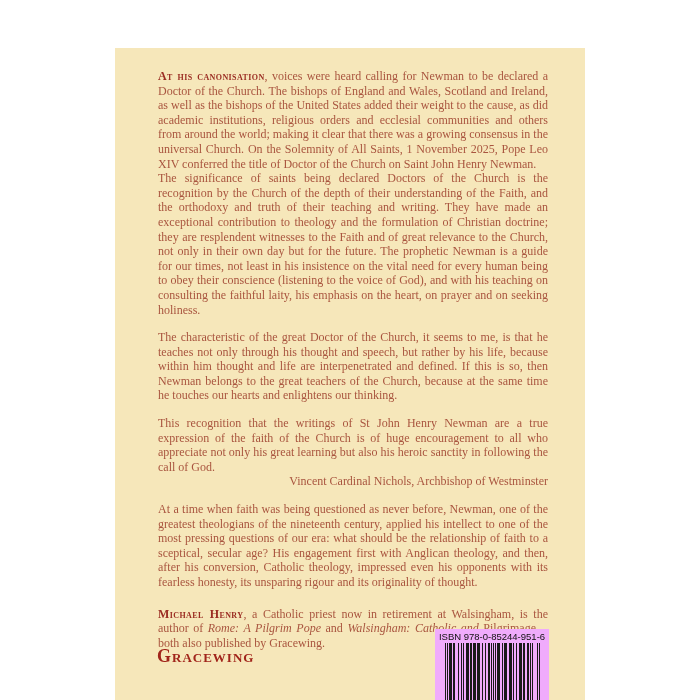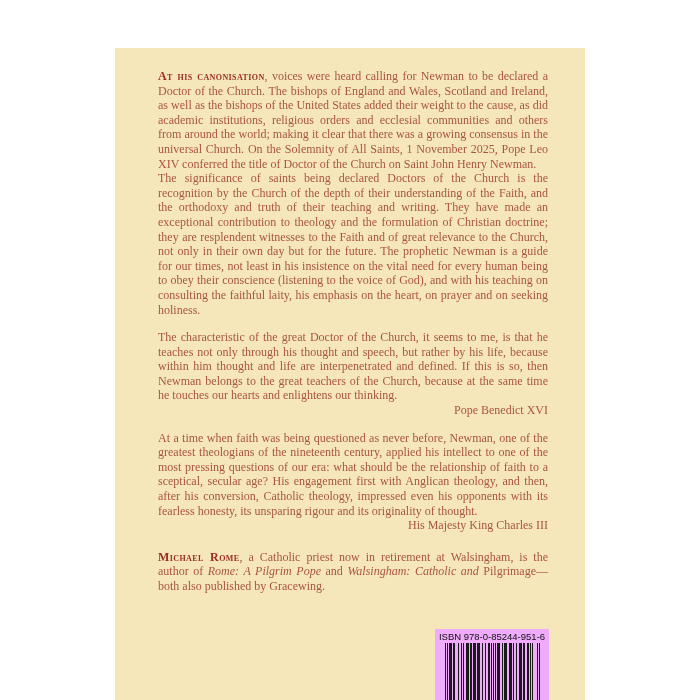--- a/index.html
+++ b/index.html
@@ -140,35 +140,36 @@
   <div class="cover">
 
     <div class="text-block">
 
       <p class="para"><span class="lead-caps">At his canonisation</span><span>, voices were heard calling for Newman to be declared a Doctor of the Church. The bishops of England and Wales, Scotland and Ireland, as well as the bishops of the United States added their weight to the cause, as did academic institutions, religious orders and ecclesial communities and others from around the world; making it clear that there was a growing consensus in the universal Church. On the Solemnity of All Saints, 1 November 2025, Pope Leo XIV conferred the title of Doctor of the Church on Saint John Henry Newman.</span></p>
 
       <p class="para">The significance of saints being declared Doctors of the Church is the recognition by the Church of the depth of their understanding of the Faith, and the orthodoxy and truth of their teaching and writing. They have made an exceptional contribution to theology and the formulation of Christian doctrine; they are resplendent witnesses to the Faith and of great relevance to the Church, not only in their own day but for the future. The prophetic Newman is a guide for our times, not least in his insistence on the vital need for every human being to obey their conscience (listening to the voice of God), and with his teaching on consulting the faithful laity, his emphasis on the heart, on prayer and on seeking holiness.</p>
 
       <div class="quote-block">
         <p class="quote">The characteristic of the great Doctor of the Church, it seems to me, is that he teaches not only through his thought and speech, but rather by his life, because within him thought and life are interpenetrated and defined. If this is so, then Newman belongs to the great teachers of the Church, because at the same time he touches our hearts and enlightens our thinking.</p>
-        <p class="attribution">Pope Benedict XVI</p>
       </div>
 
       <div class="quote-block">
+        <p class="quote">This recognition that the writings of St John Henry Newman are a true expression of the faith of the Church is of huge encouragement to all who appreciate not only his great learning but also his heroic sanctity in following the call of God.</p>
+        <p class="attribution">Vincent Cardinal Nichols, Archbishop of Westminster</p>
       </div>
 
       <div class="quote-block">
         <p class="quote">At a time when faith was being questioned as never before, Newman, one of the greatest theologians of the nineteenth century, applied his intellect to one of the most pressing questions of our era: what should be the relationship of faith to a sceptical, secular age? His engagement first with Anglican theology, and then, after his conversion, Catholic theology, impressed even his opponents with its fearless honesty, its unsparing rigour and its originality of thought.</p>
-        <p class="attribution">His Majesty King Charles III</p>
       </div>
 
-      <p class="author-note"><span class="lead-caps">Michael Rome</span><span>, a Catholic priest now in retirement at Walsingham,  is the author of </span><span class="title-italic">Rome: A Pilgrim Pope</span><span> and </span><span class="title-italic">Walsingham: Catholic and</span><span> Pilgrimage—both also published by Gracewing.</span></p>
+      <p class="author-note"><span class="lead-caps">Michael Henry</span><span>, a Catholic priest now in retirement at Walsingham,  is the author of </span><span class="title-italic">Rome: A Pilgrim Pope</span><span> and </span><span class="title-italic">Walsingham: Catholic and</span><span> Pilgrimage—both also published by Gracewing.</span></p>
 
     </div>
 
+    <div class="publisher">Gracewing</div>
 
     <div class="barcode-box">
       <div class="isbn-label">ISBN 978-0-85244-951-6</div>
       <div class="bars" id="bars">
         <span class="digit digit-first">9</span>
         <span class="digit digit-group1">780852</span>
         <span class="digit digit-group2">449516</span>
       <div class="module bar tall"></div>
           <div class="module tall"></div>
           <div class="module bar tall"></div>

